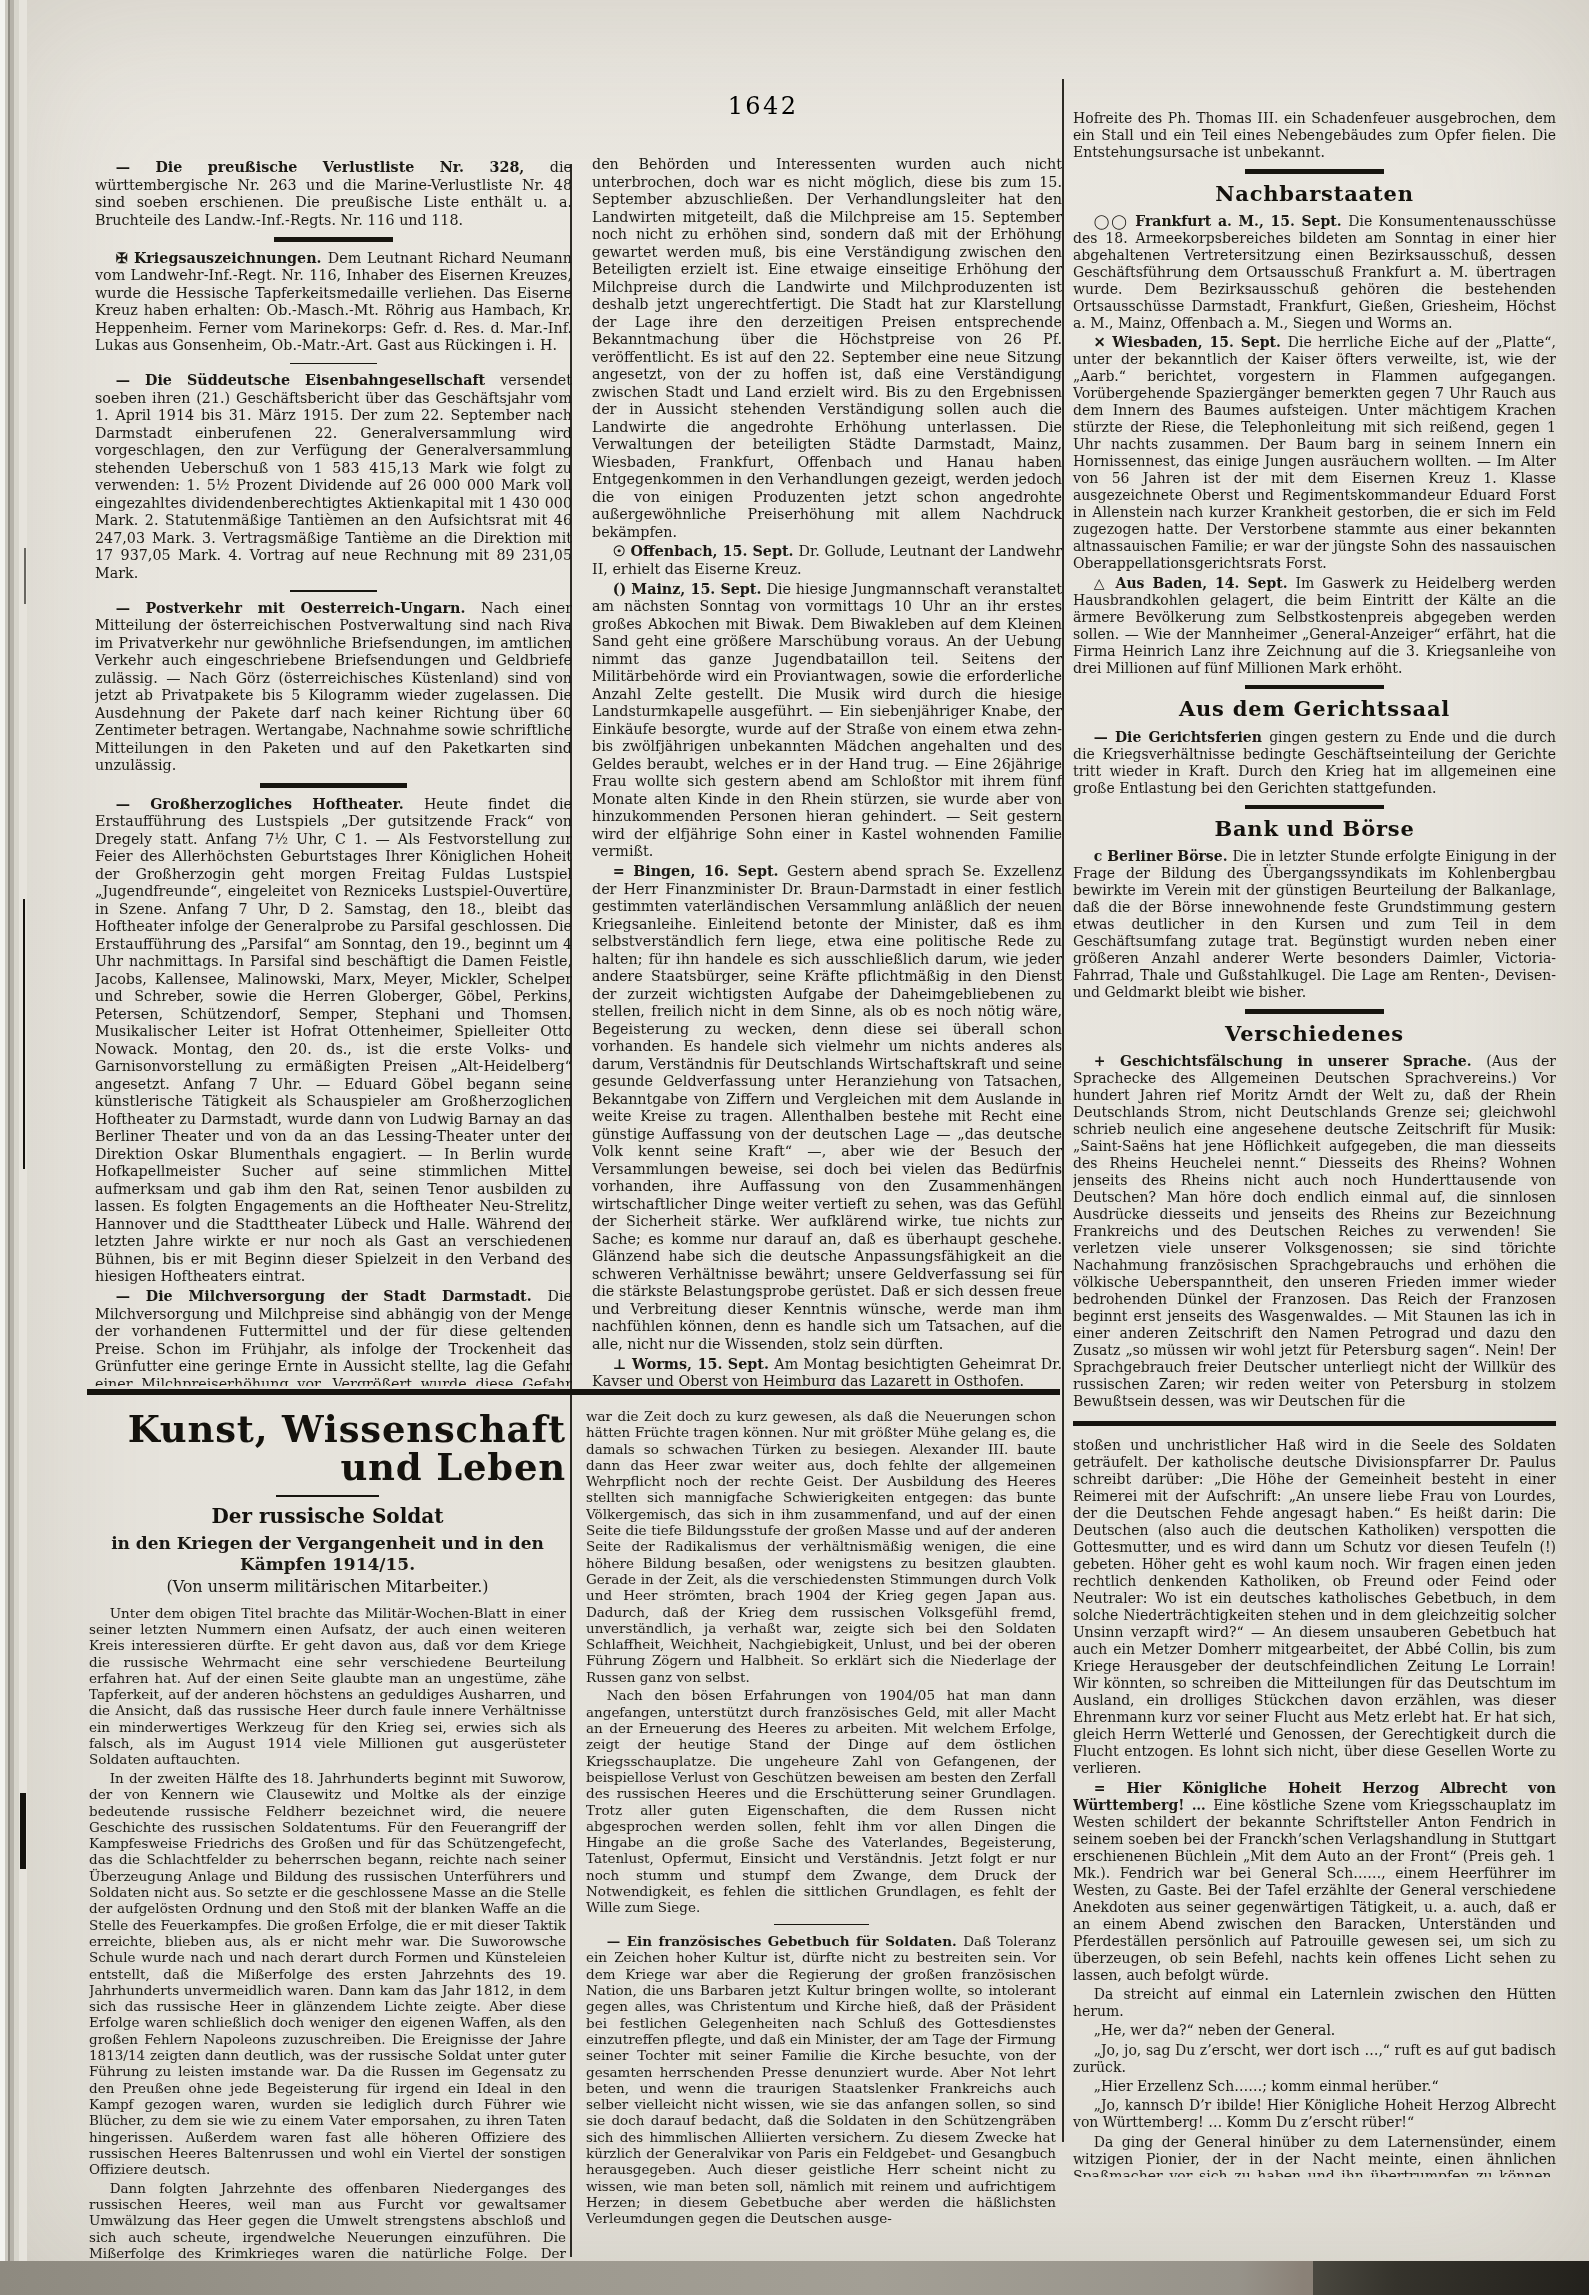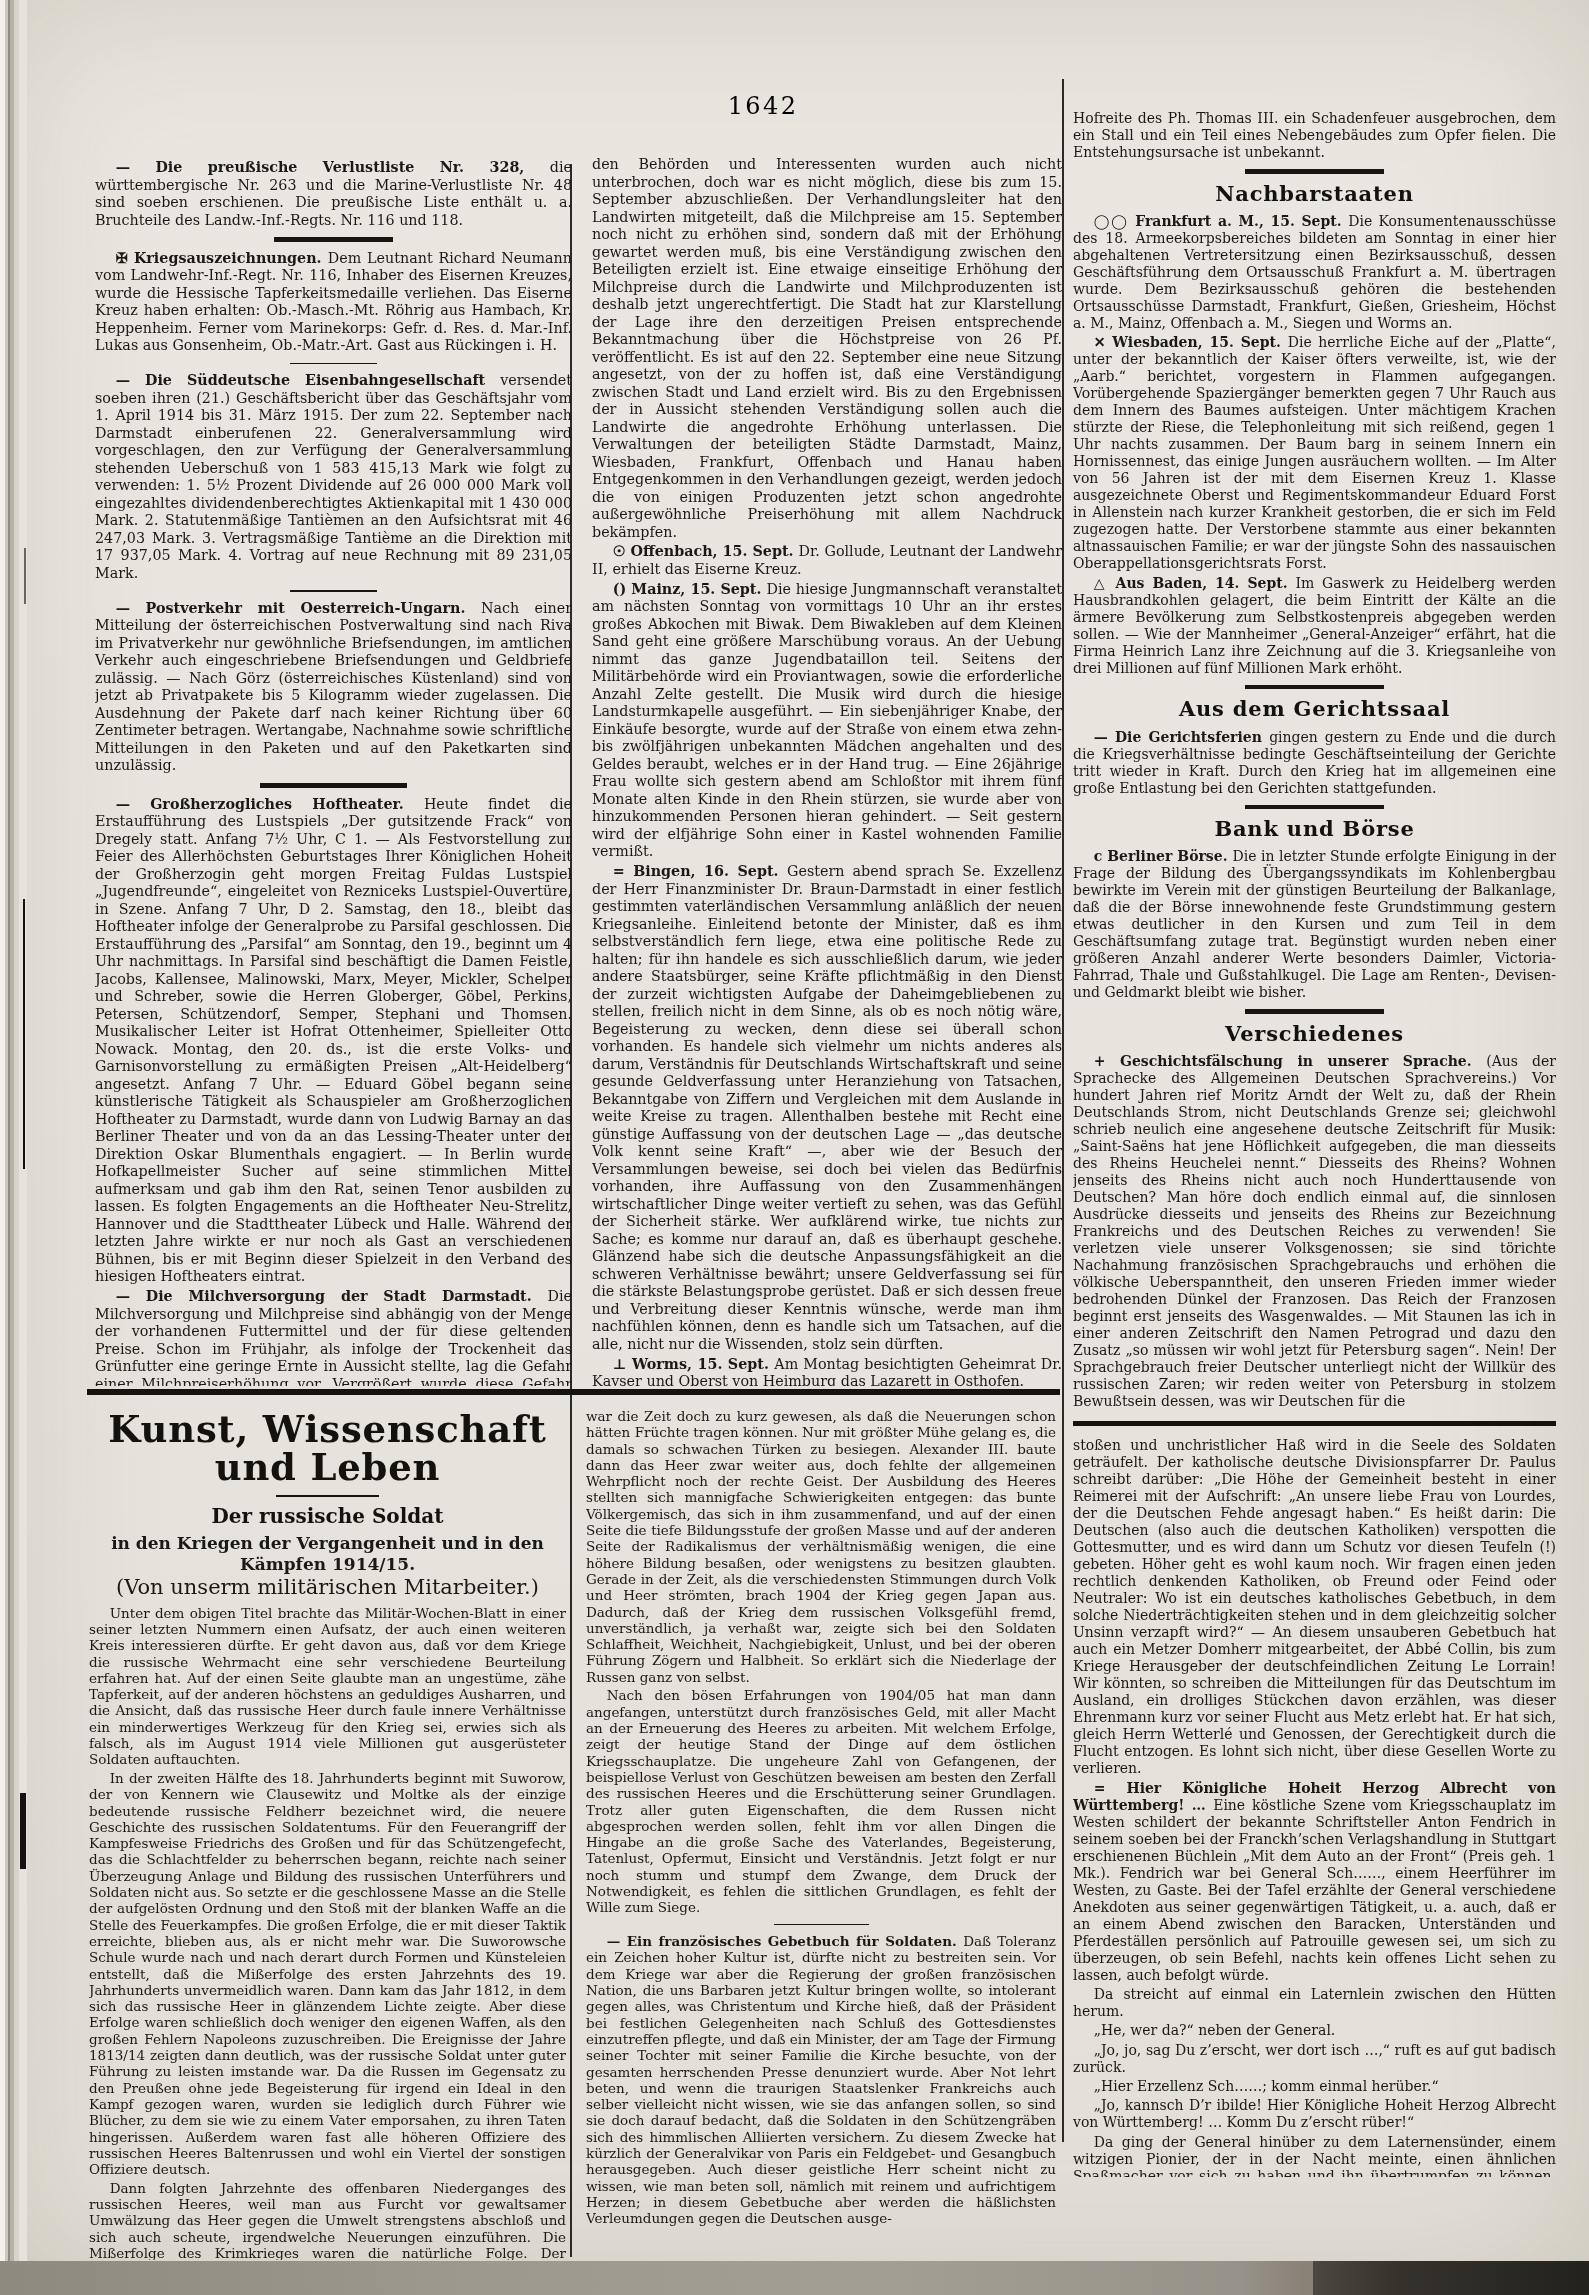--- a/index.html
+++ b/index.html
@@ -17,25 +17,25 @@
   
   .col{position:absolute;overflow:hidden;font-family:"DejaVu Serif",serif;color:#1b1914;
        text-rendering:optimizeLegibility;}
   .f-top{font-size:14.3px;line-height:17.5px;margin-left:6px;}
   .f-right{font-size:14px;line-height:17px;}
   .f-small{font-size:13.5px;line-height:16.3px;}
   .p{margin:0 0 2.4px;text-align:justify;text-indent:20.7px;}
   .p.cont{text-indent:0;}
   .lead{font-weight:bold;}
   .hl{font-weight:bold;text-align:center;color:#14120d;font-family:"DejaVu Serif",serif;}
-  .hl1{font-size:37px;line-height:1.05;margin:1.6px 0 6.4px;letter-spacing:0.8px;}
+  .hl1{font-size:37px;line-height:1.05;margin:1.6px 0 6.4px;letter-spacing:0.8px;text-align:right;}
   .hl2{font-size:21px;line-height:1.1;margin:3.2px 0 8px;letter-spacing:0.8px;}
   .hl3{font-size:20px;line-height:1.1;margin:1.6px 0 6.4px;}
   .hl4{font-size:17px;line-height:1.2;margin:0 0 4.8px;font-weight:bold;text-align:center;}
-  .byline{font-size:21px;text-align:center;margin:0 0 9.5px;}
+  .byline{font-size:16px;text-align:center;margin:0 0 9.5px;}
   .hr{background:#17150f;margin:8px auto;}
   .hr.thin{height:1.6px;}
   .hr.thick{height:4.8px;}
   .rulefull{height:4.8px;background:#15130e;margin:11px 0;}
   #page-number{position:absolute;top:92px;left:644px;width:238px;text-align:center;
     font-family:"DejaVu Serif",serif;font-size:24px;letter-spacing:2.4px;color:#000000;}
   .vrule{position:absolute;width:1.6px;background:#2c2a24;}
   #vr1{left:570px;top:164px;height:2093px;}
   #vr2{left:1062px;top:79px;height:2063px;}
   #main-rule{position:absolute;left:87px;top:1389px;width:973px;height:5.6px;background:#15130e;}

